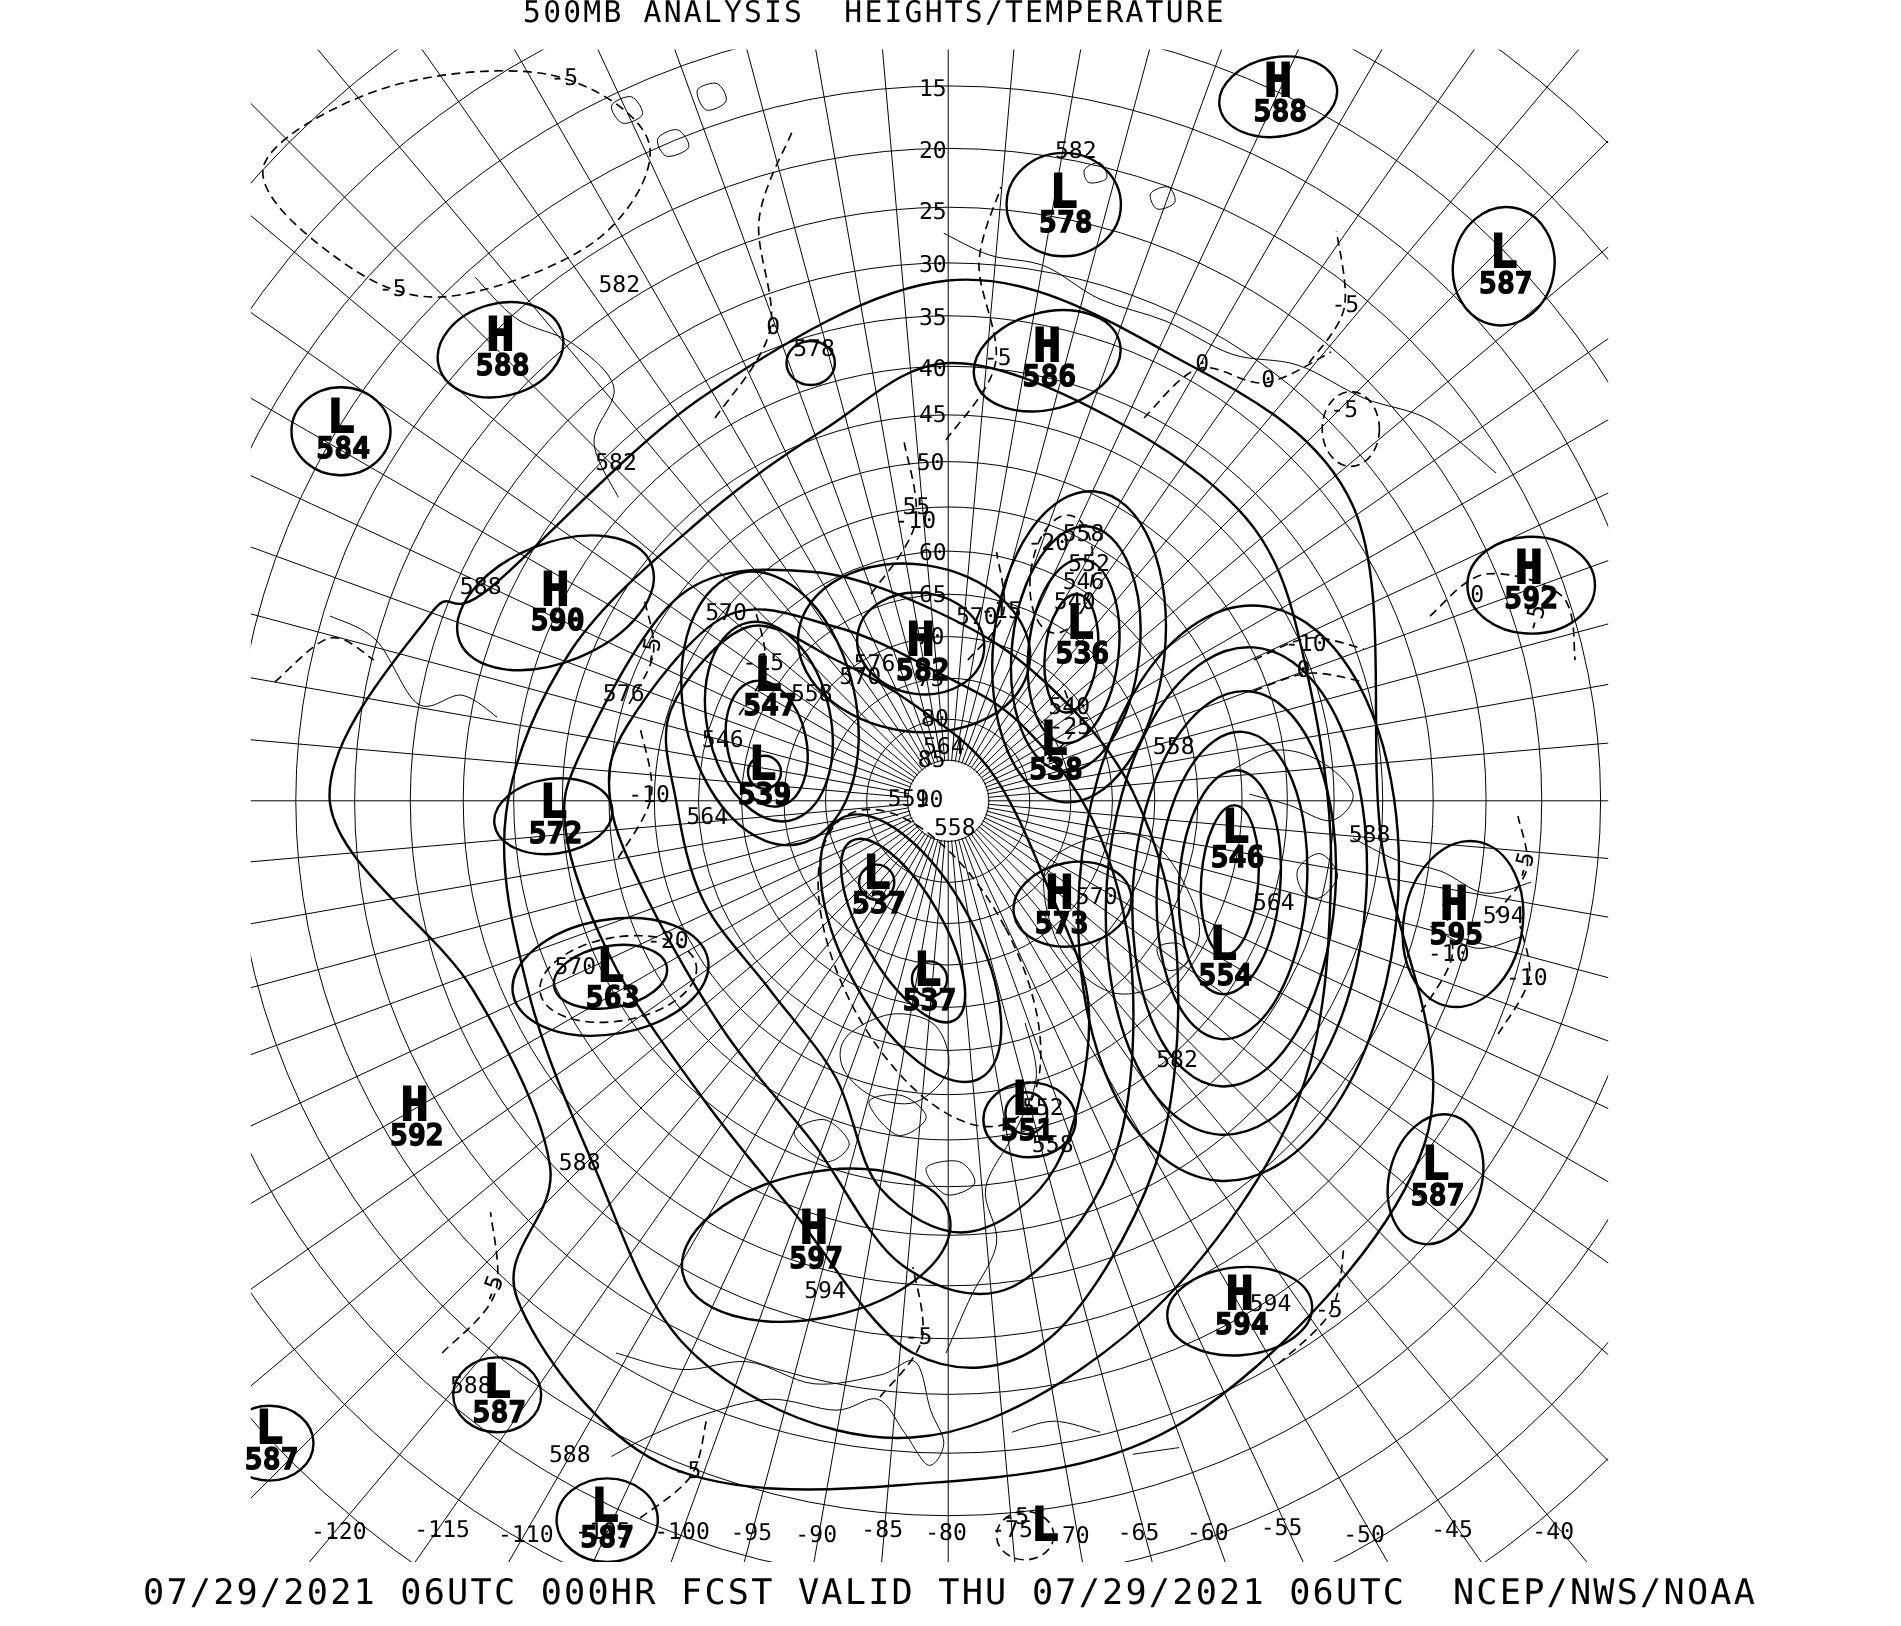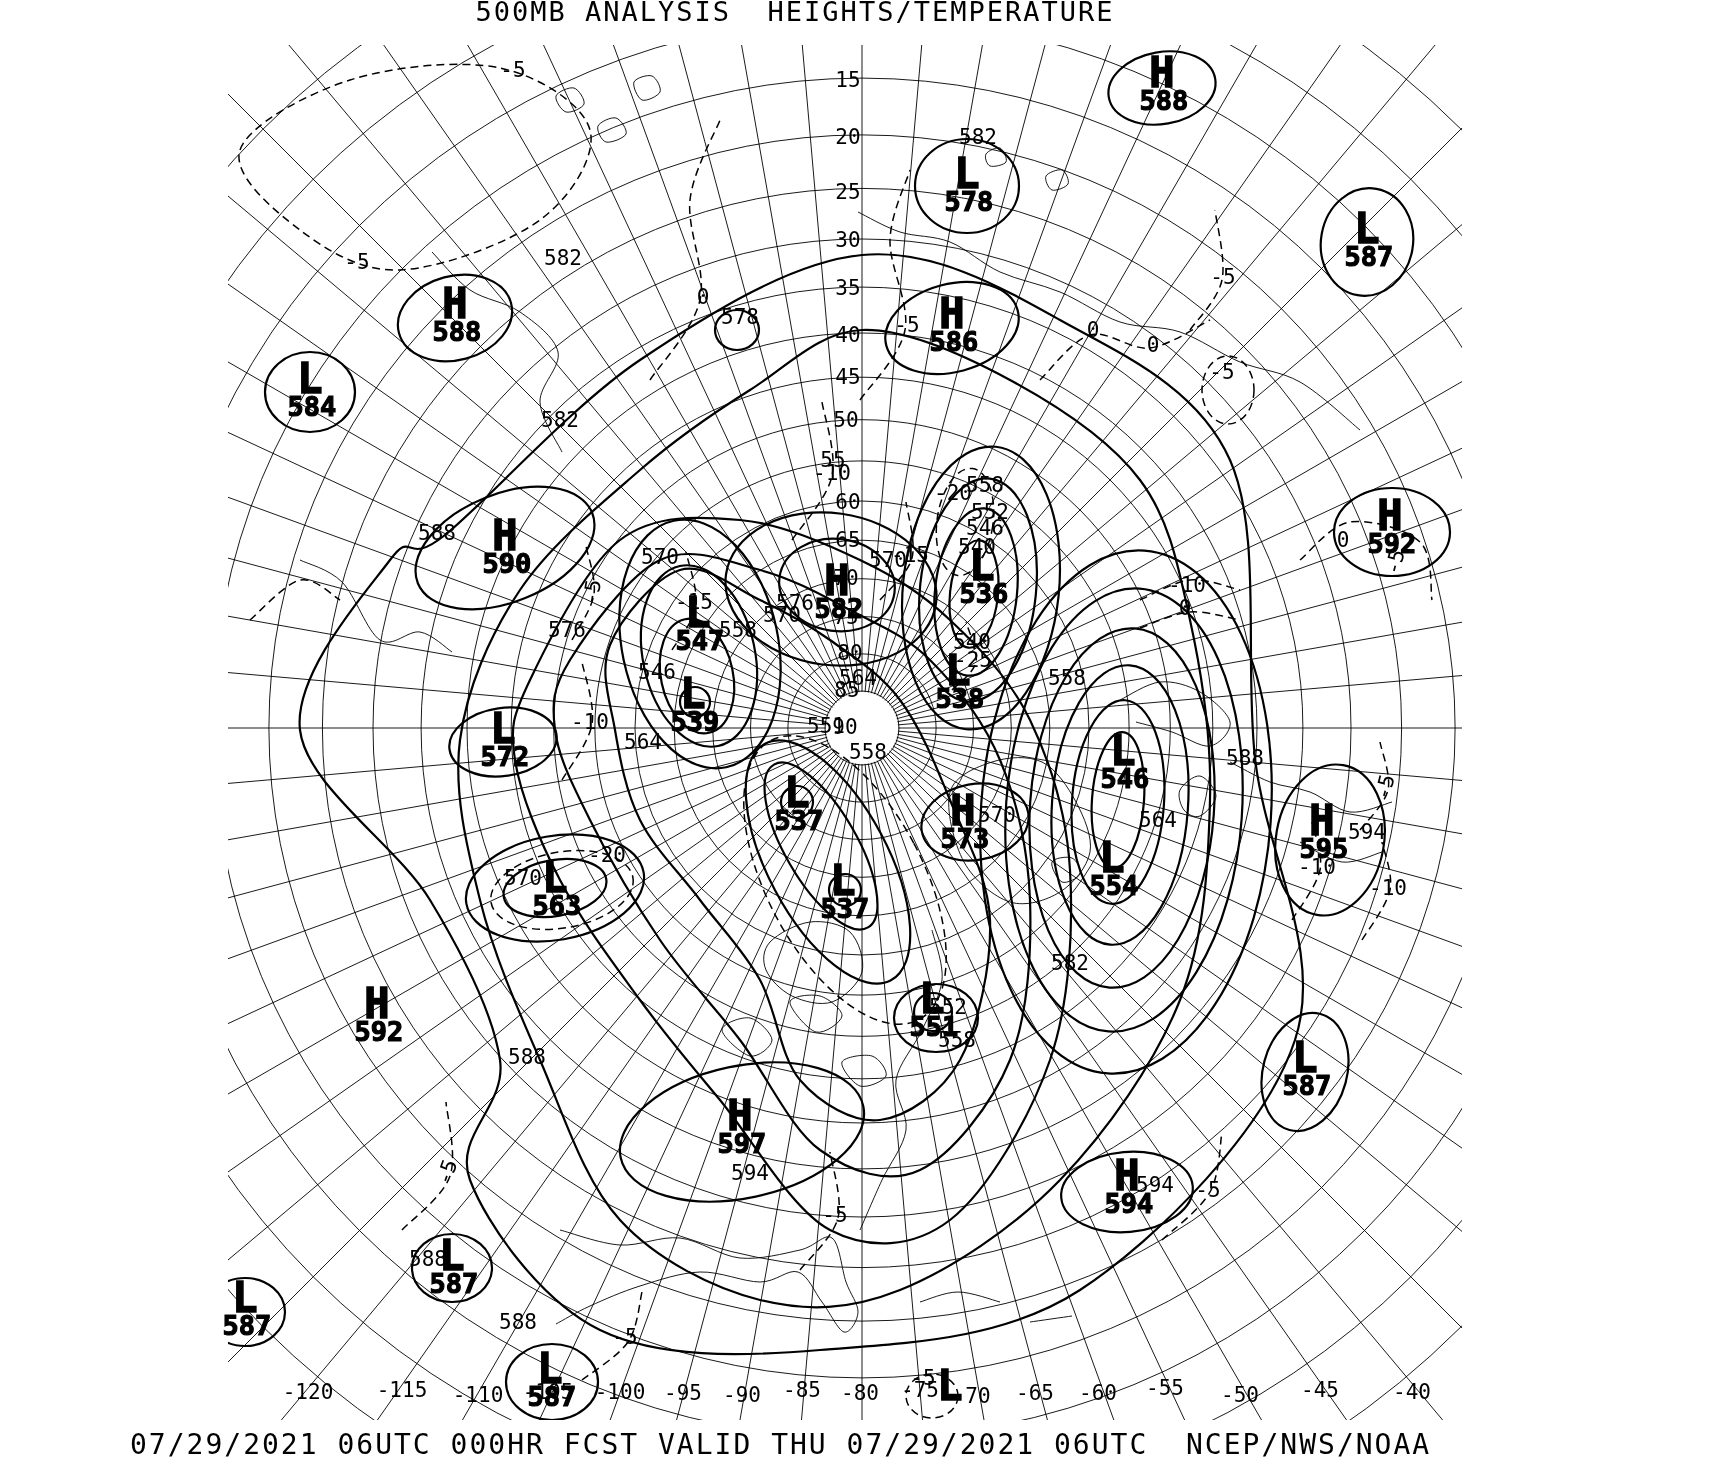--- a/index.html
+++ b/index.html
@@ -2,21 +2,21 @@
 <html><head>
 <meta charset="utf-8">
 <style>
   html,body{margin:0;padding:0;background:#ffffff;}
   body{width:1728px;height:1478px;position:relative;overflow:hidden;
        font-family:"DejaVu Sans Mono",monospace;color:#000;}
   .map-title{position:absolute;top:-4px;left:0;width:1590px;text-align:center;
        font-size:27px;letter-spacing:2px;white-space:pre;font-weight:normal;}
   .map-canvas{position:absolute;top:0;left:0;width:1728px;height:1478px;}
   .map-canvas svg{display:block;}
-  .map-footer{position:absolute;top:1428px;left:130px;font-size:28px;
+  .map-footer{position:absolute;top:1428px;left:130px;font-size:32px;
        letter-spacing:2px;white-space:pre;}
 </style>
 </head>
 <body>
 
 <div class="page">
   <div class="map-canvas" id="map-canvas">
       <svg viewBox="0 0 1728 1478" width="1728" height="1478">
         <defs>
           <clipPath id="mapclip">

